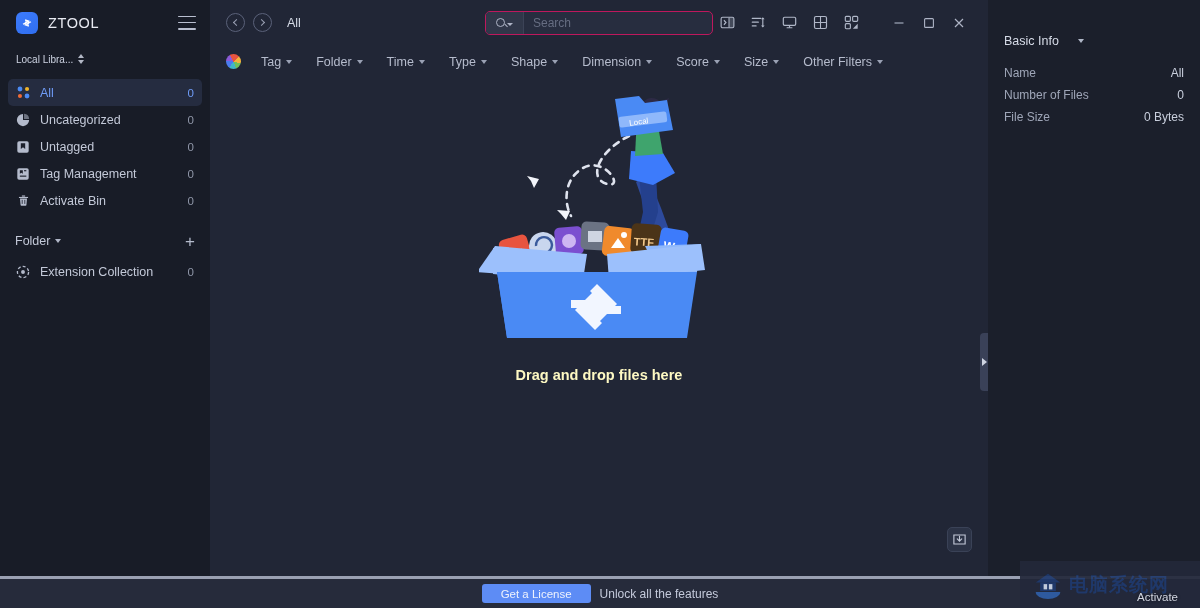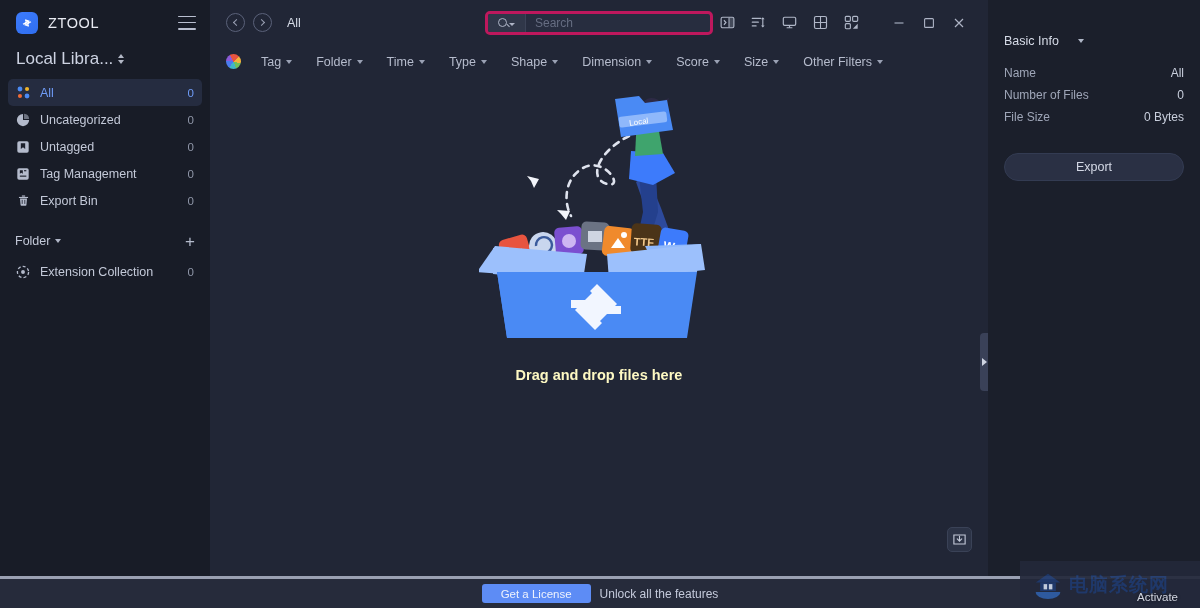--- a/index.html
+++ b/index.html
@@ -44,21 +44,21 @@
     margin-left: auto; width: 18px; height: 14px;
     display: flex; flex-direction: column; justify-content: space-between;
     cursor: pointer;
   }
   .hamburger i { display:block; height: 1.6px; background: #b9bfd0; border-radius: 1px; }
 
   .lib-select {
     height: 28px; display: flex; align-items: center; gap: 5px;
     padding: 0 16px; margin-bottom: 6px; cursor: pointer;
   }
-  .lib-select .lbl { font-size: 17px; color: #cdd3e2; }
+  .lib-select .lbl { font-size: 10px; color: #cdd3e2; }
   .updown { display: flex; flex-direction: column; gap: 2px; opacity: .85; }
   .updown .ar { width: 0; height: 0; border-left: 3.5px solid transparent; border-right: 3.5px solid transparent; }
   .updown .up { border-bottom: 4px solid #cdd3e2; }
   .updown .dn { border-top: 4px solid #cdd3e2; }
 
   .nav { padding: 0 8px; }
   .nav-item {
     height: 27px; border-radius: 5px;
     display: flex; align-items: center; gap: 9px;
     padding: 0 8px 0 7px; cursor: pointer; position: relative;
@@ -96,21 +96,21 @@
     cursor: pointer; flex: 0 0 19px;
   }
   .navbtn .chev { width: 5px; height: 5px; border-left: 1.4px solid #9aa1b4; border-bottom: 1.4px solid #9aa1b4; }
   .navbtn.back .chev { transform: rotate(45deg); margin-left: 2px; }
   .navbtn.fwd .chev { transform: rotate(-135deg); margin-right: 2px; }
   .crumb { font-size: 12.5px; color: #d5dae6; margin-left: 7px; }
 
   .searchwrap {
     position: absolute; left: 50%; transform: translateX(-50%);
     width: 228px; height: 24px;
-    border: 3px solid #be185d; border-radius: 5px;
+    border: 1px solid #be185d; border-radius: 5px;
     background: #272d3f; display: flex; align-items: center; overflow: hidden;
   }
   .search-pre {
     width: 38px; height: 100%; background: #303749;
     display: flex; align-items: center; justify-content: center; gap: 2px;
     cursor: pointer; border-right: 1px solid #3c4357;
   }
   .search-pre .mag { width: 9px; height: 9px; border: 1.4px solid #aeb4c6; border-radius: 50%; position: relative; }
   .search-pre .mag::after { content:''; position:absolute; width:4px; height:1.4px; background:#aeb4c6; right:-3.5px; bottom:0px; transform: rotate(45deg); }
   .mini-caret { width:0;height:0;border-left:3px solid transparent;border-right:3px solid transparent;border-top:3.5px solid #aeb4c6; margin-top:3px;}
@@ -311,21 +311,21 @@
 
         <div class="nav-item">
           <span class="ico">
             <svg width="13" height="13" viewBox="0 0 16 16">
                 <path d="M2.4 3.6h11.2v1.3H2.4z" fill="#b4bbcc"></path>
                 <path d="M6 1.8h4v1.4H6z" fill="#b4bbcc"></path>
                 <path d="M3.7 5.4h8.6l-.7 8.2a1 1 0 01-1 .9H5.4a1 1 0 01-1-.9z" fill="#b4bbcc"></path>
                 <path d="M6.4 7.2v5M9.6 7.2v5" stroke="#1b1f2b" stroke-width="1"></path>
               </svg>
           </span>
-          <span class="txt">Export Bin</span>
+          <span class="txt">Activate Bin</span>
           <span class="cnt">0</span>
         </div>
       </nav>
 
       <div class="sb-section">
         <span class="lbl">Folder</span>
         <span class="caret-dn"></span>
         <span class="plus">+</span>
       </div>
 
@@ -559,21 +559,20 @@
         <span class="v">All</span>
       </div>
       <div class="rp-row">
         <span class="k">Number of Files</span>
         <span class="v">0</span>
       </div>
       <div class="rp-row">
         <span class="k">File Size</span>
         <span class="v">0 Bytes</span>
       </div>
-      <button class="export-btn">Export</button>
     </aside>
   </div>
 
   <div class="divider-line"></div>
   <div class="bottombar">
     <button class="license-btn">Get a License</button>
     <span class="license-text">Unlock all the features</span>
 
     <div class="watermark">
       <svg class="wm-logo" viewBox="0 0 32 32">

